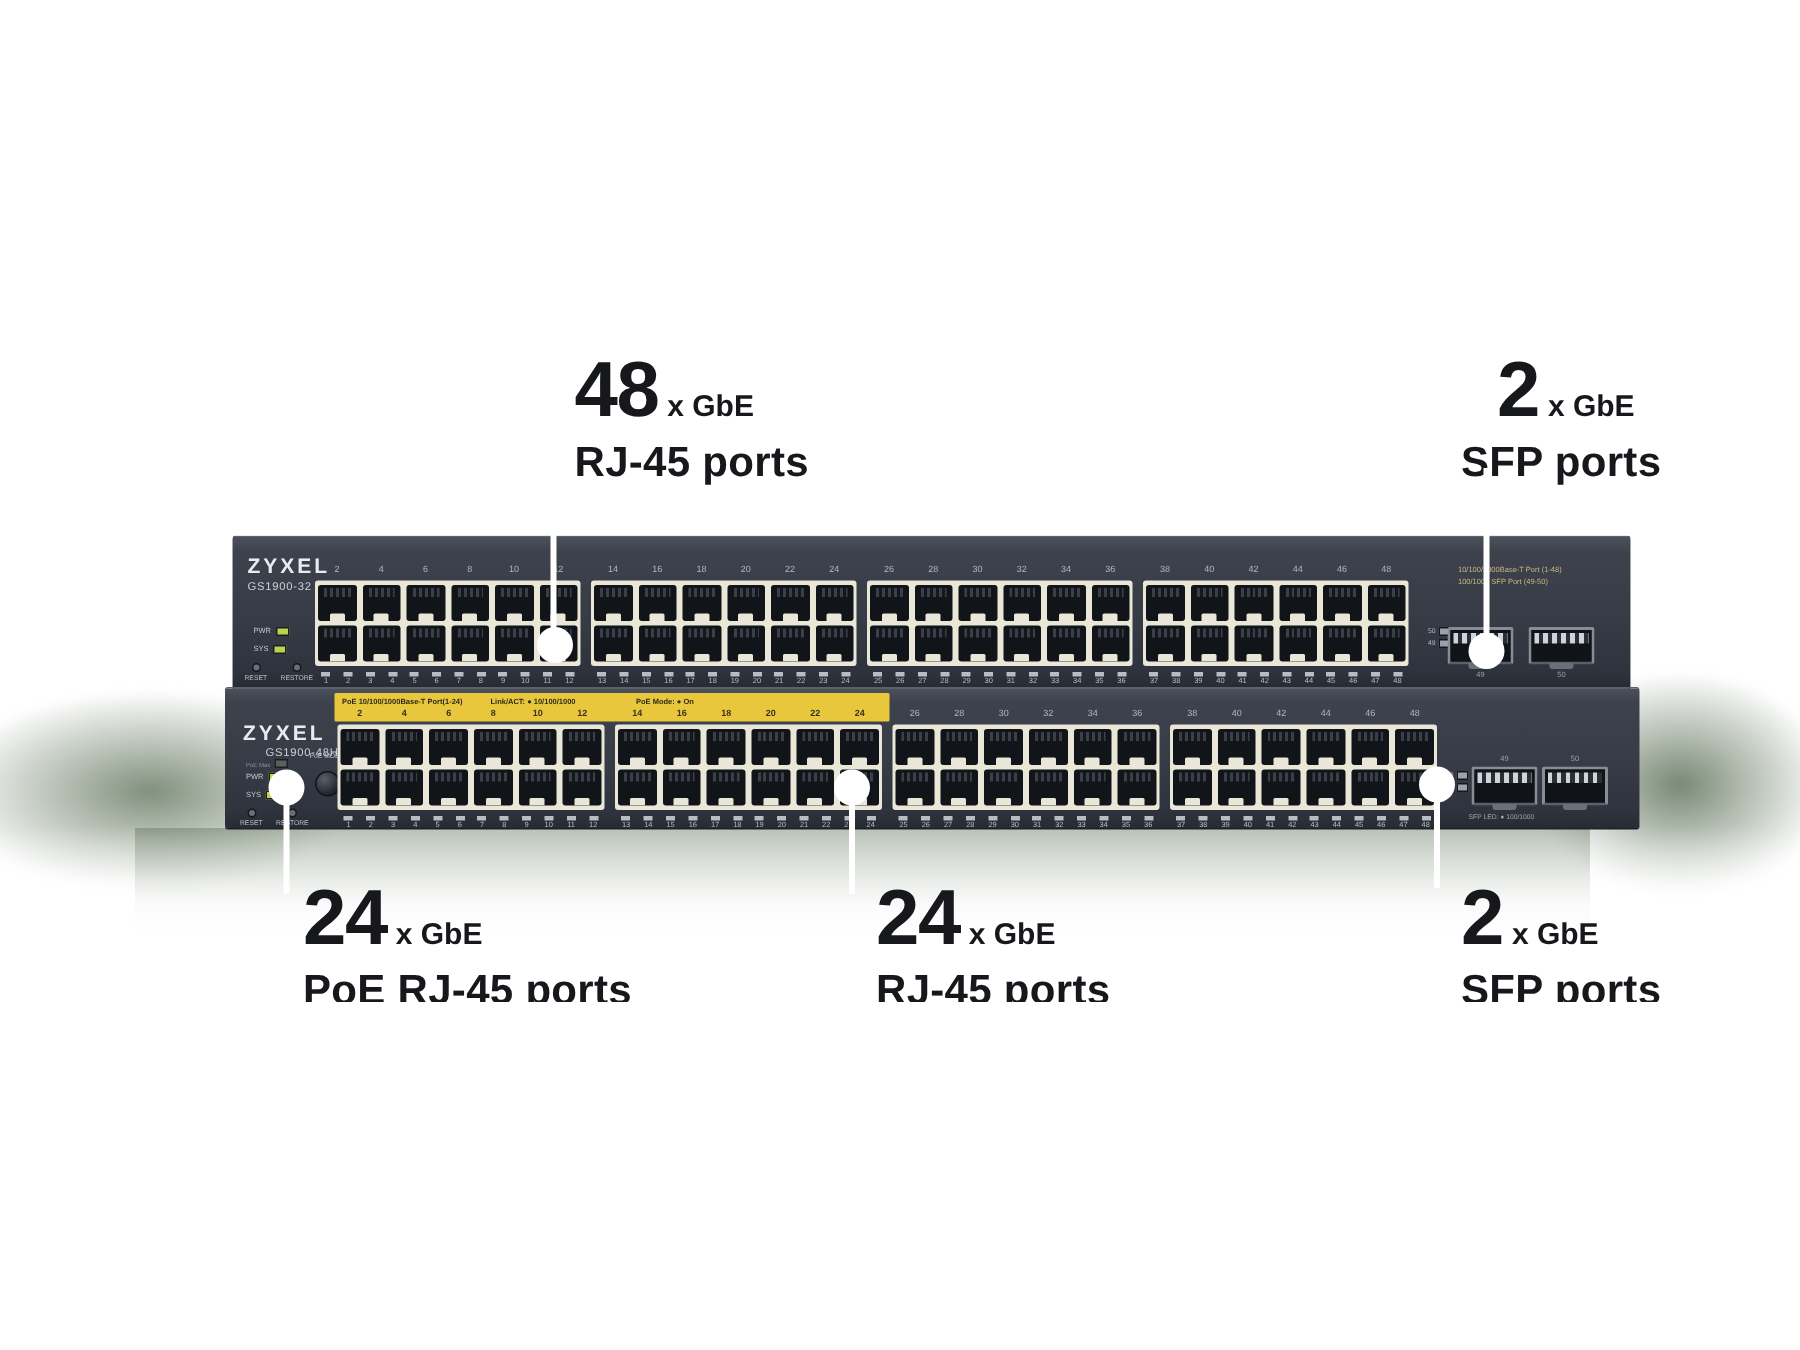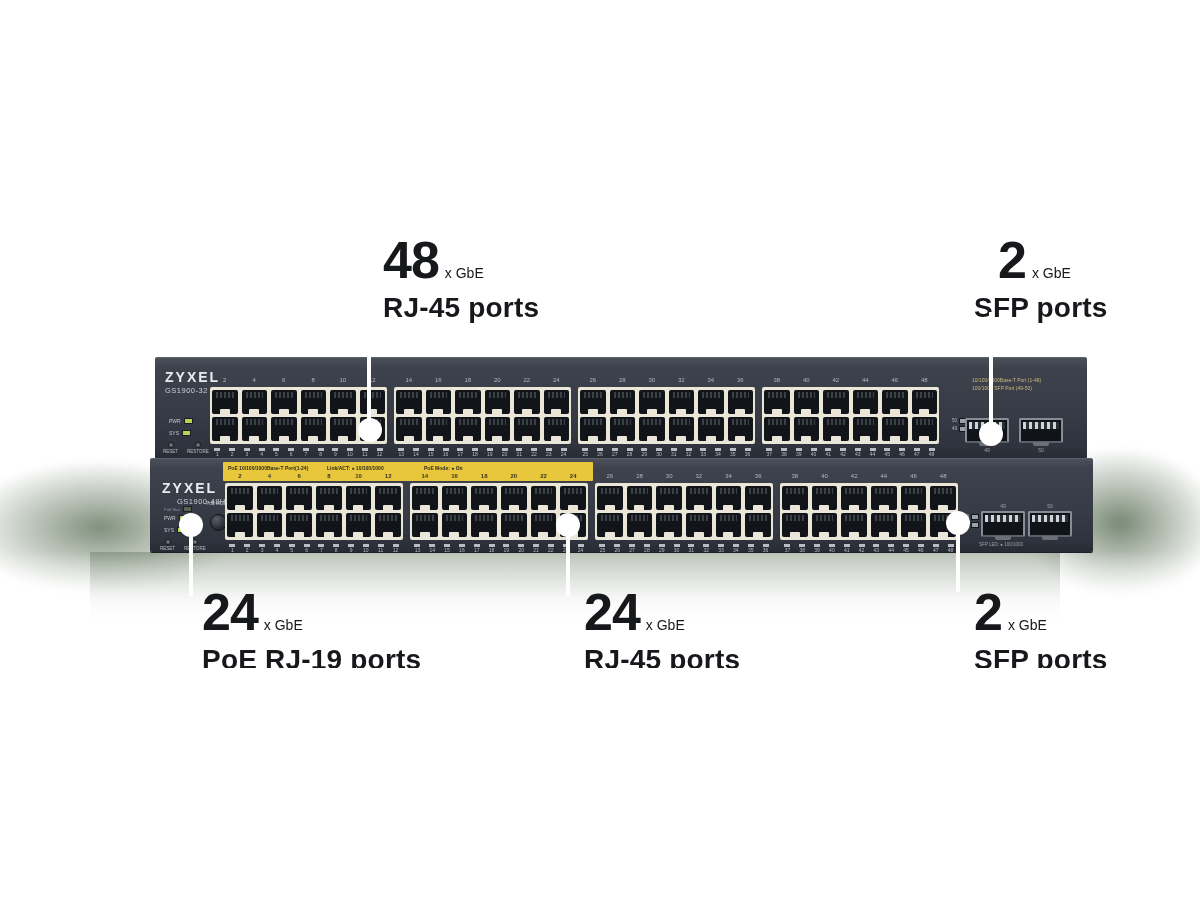--- a/index.html
+++ b/index.html
@@ -3,21 +3,21 @@
 <meta charset="utf-8">
 <style>
   html,body{margin:0;padding:0;background:#fff;}
   .stage{position:relative;width:1200px;height:668px;background:#ffffff;overflow:hidden;
          font-family:"Liberation Sans",sans-serif;}
 
   
   .callout{position:absolute;color:#17181c;z-index:20;}
   .co-row{display:flex;align-items:baseline;}
   .co-num{font-size:52px;font-weight:700;line-height:1;letter-spacing:-1px;}
-  .co-unit{font-size:14px;font-weight:400;margin-left:6px;}
+  .co-unit{font-size:20px;font-weight:700;margin-left:6px;}
   .co-desc{font-size:28px;font-weight:700;margin-top:6px;letter-spacing:.2px;}
 
   
   .lead{position:absolute;width:4px;background:#ffffff;z-index:30;}
   .dot{position:absolute;width:24px;height:24px;border-radius:50%;background:#ffffff;z-index:31;}
 
   
   .switch{position:absolute;border-radius:2px;z-index:10;
           background:linear-gradient(180deg,#4b505b 0%,#3e424d 10%,#373b46 55%,#2f333d 88%,#272b33 100%);
           border-top:1px solid #5c616c;box-shadow:0 1px 0 #1d2026;margin-left:47px;}
@@ -127,21 +127,21 @@
       <span class="co-unit">x GbE</span>
     </div>
     <div class="co-desc" style="margin-left:-24px;">SFP ports</div>
   </div>
 
   <div class="callout" style="left:202px;top:586px;">
     <div class="co-row">
       <span class="co-num">24</span>
       <span class="co-unit">x GbE</span>
     </div>
-    <div class="co-desc">PoE RJ-19 ports</div>
+    <div class="co-desc">PoE RJ-45 ports</div>
   </div>
 
   <div class="callout" style="left:584px;top:586px;">
     <div class="co-row">
       <span class="co-num">24</span>
       <span class="co-unit">x GbE</span>
     </div>
     <div class="co-desc">RJ-45 ports</div>
   </div>
 

